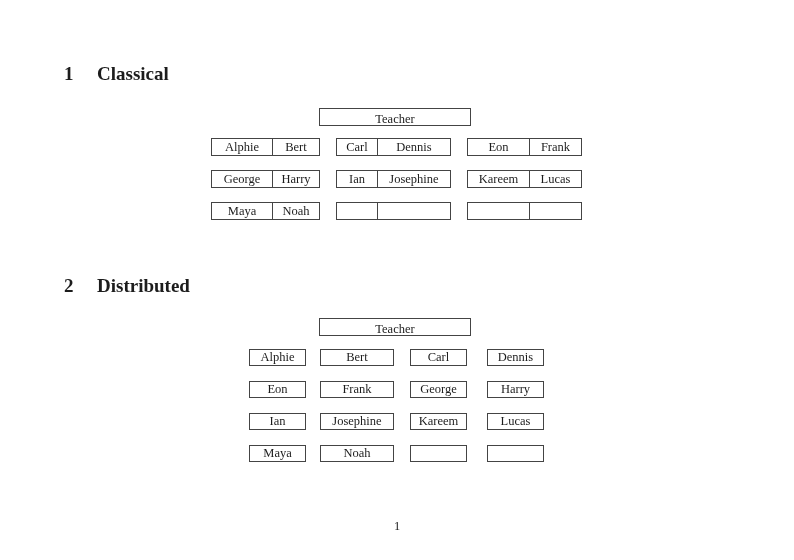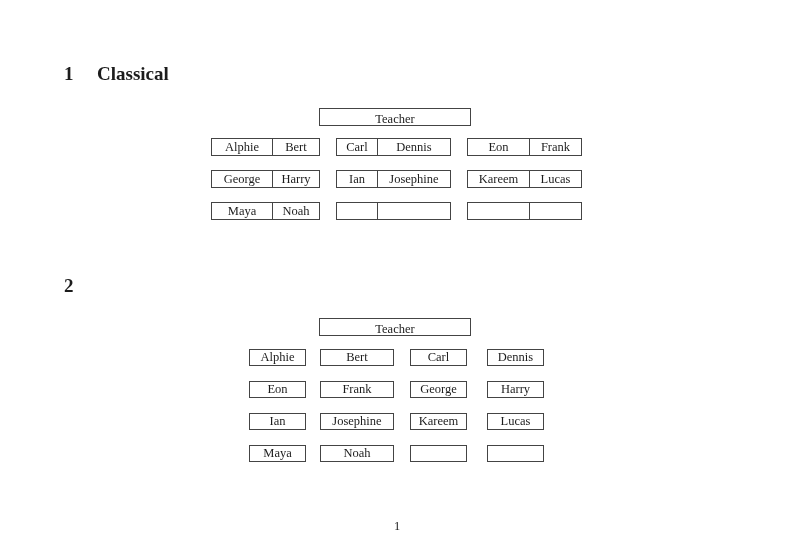--- a/index.html
+++ b/index.html
@@ -133,20 +133,21 @@
         <span class="cell right"></span>
       </div>
       <div class="pair" style="left: 467px; top: 202px; width: 115px; height: 18px;">
         <span class="cell left" style="width: 62px;"></span>
         <span class="cell right"></span>
       </div>
     </div>
 
   <div class="section-heading" id="heading-distributed">
     <span class="sec-num">2</span>
+    <span class="sec-title">Distributed</span>
   </div>
 
   <div class="box teacher-box" id="teacher-distributed">
     <span>Teacher</span>
   </div>
 
   <div id="distributed-desks">
       <div class="single" style="left: 249px; top: 349px; width: 57px; height: 17px;">
         <span>Alphie</span>
       </div>

